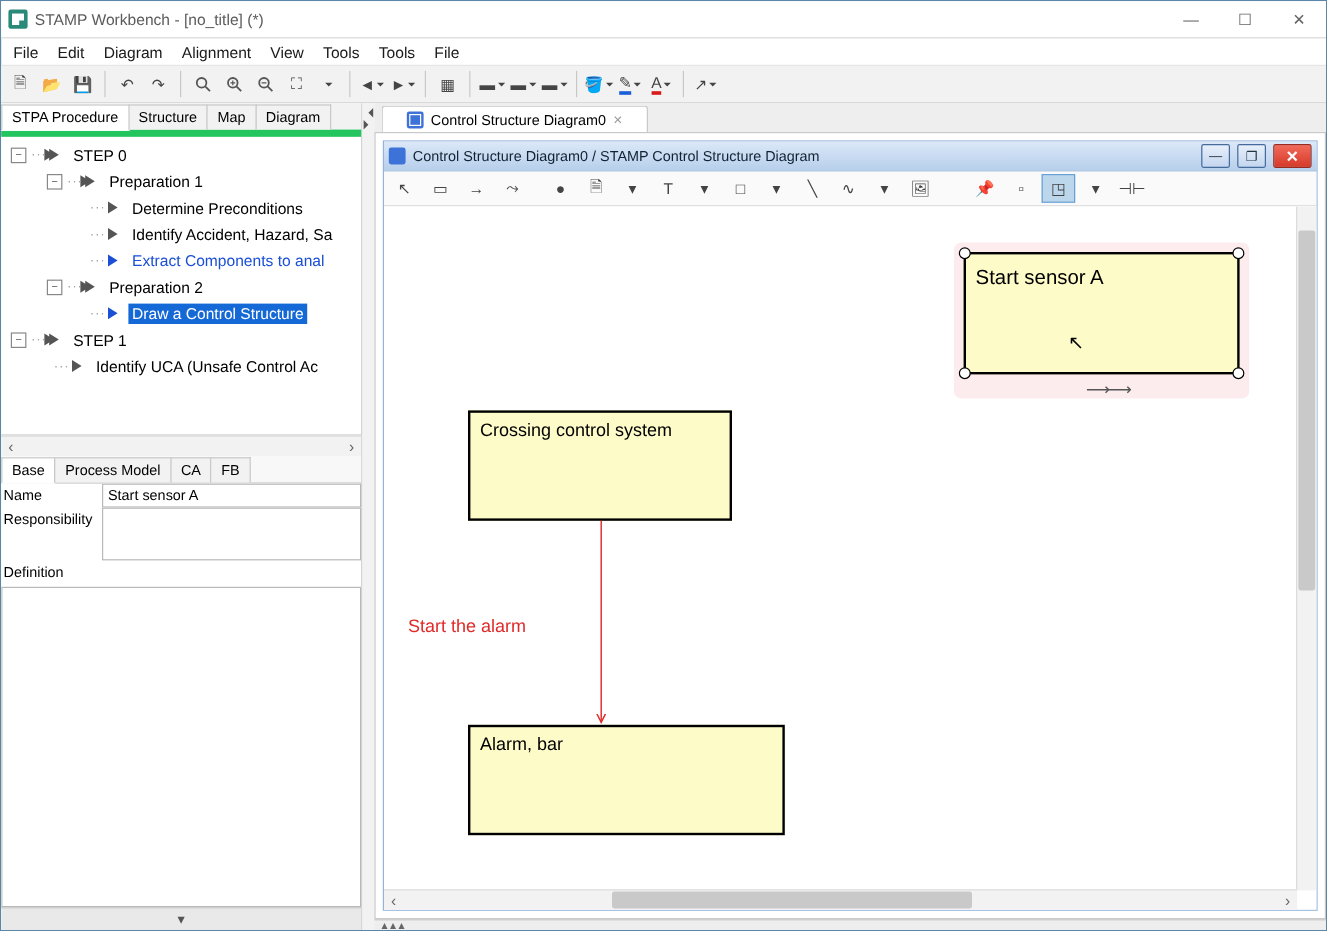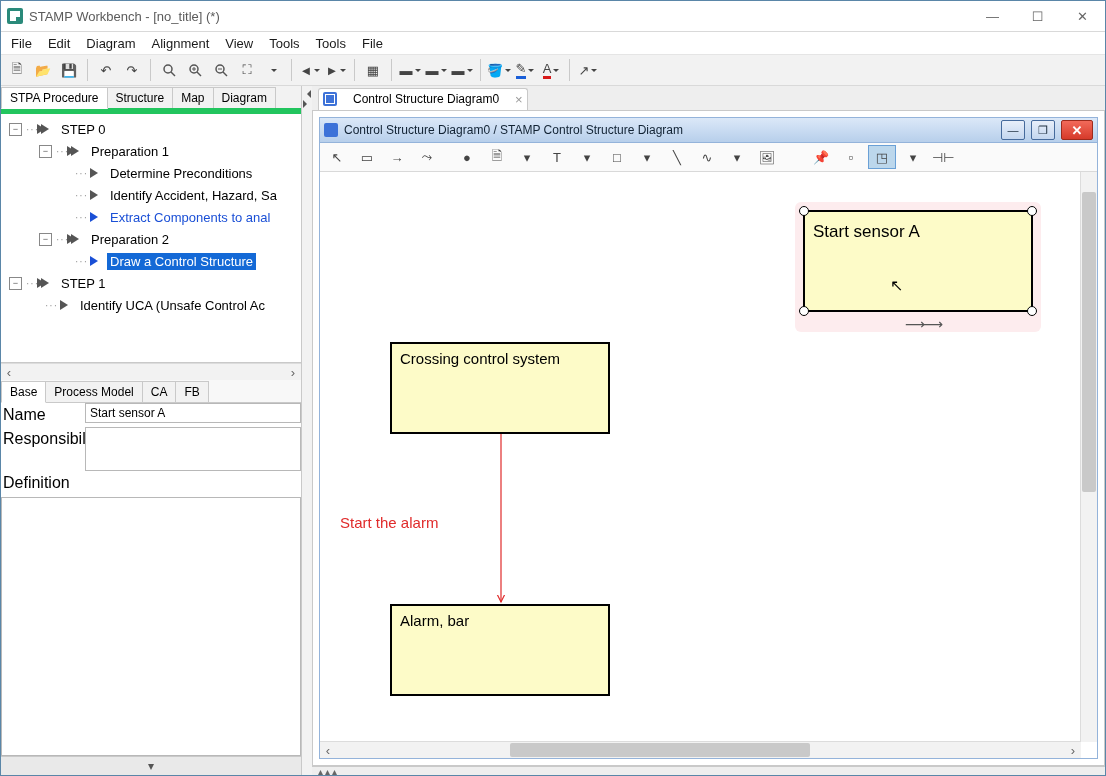--- a/index.html
+++ b/index.html
@@ -41,28 +41,28 @@
   .ttext.link{color:#1a4fd6}
   .ttext.sel{background:#1469d6;color:#fff}
   .tree-scroll{height:16px;display:flex;align-items:center;background:#f2f2f2;border-top:1px solid #dcdcdc}
   .tree-scroll .sbtn{width:16px;height:16px;display:flex;align-items:center;justify-content:center;color:#666}
   
   .ptabs{height:22px;display:flex;align-items:flex-end;border-bottom:1px solid #c9c9c9;background:#f8f8f8}
   .ptab{padding:3px 8px;border:1px solid #c9c9c9;border-bottom:none;background:#f2f2f2;font-size:12px;margin-right:-1px}
   .ptab.active{background:#fff;border-bottom:1px solid #fff;position:relative;top:1px}
   .props{flex:1;overflow:hidden;display:flex;flex-direction:column}
   .prow{display:flex;align-items:flex-start;border-bottom:0 solid #eee}
-  .plabel{width:80px;padding:3px 2px;font-size:16px}
+  .plabel{width:80px;padding:3px 2px;font-size:12px}
   .pval{flex:1;border:1px solid #b8b8b8;min-height:18px;padding:2px 4px;font-size:12px;background:#fff;box-sizing:border-box}
   .pval.tall{min-height:44px}
   .props .def{flex:1;border:1px solid #b8b8b8;margin:2px 0 0 0;background:#fff}
   .collapse-bar{height:18px;background:#e9e9e9;border-top:1px solid #c9c9c9;display:flex;align-items:center;justify-content:center;color:#555;font-size:12px}
   
   .rtabs{height:24px;display:flex;align-items:flex-end;background:#eee;padding-left:6px}
-  .rtab{display:flex;align-items:flex-start;gap:16px;padding:3px 4px;background:#fff;border:1px solid #c9c9c9;border-bottom:none;font-size:12px;border-radius:3px 3px 0 0}
+  .rtab{display:flex;align-items:center;gap:6px;padding:3px 20px;background:#fff;border:1px solid #c9c9c9;border-bottom:none;font-size:12px;border-radius:3px 3px 0 0}
   .rtab .x{color:#999;font-size:13px}
   .rtab .ico{width:14px;height:14px;background:#3d72d8;border-radius:2px;display:inline-block;position:relative}
   .rtab .ico::after{content:"";position:absolute;left:2px;top:2px;width:10px;height:10px;border:1px solid #fff;box-sizing:border-box}
   .canvas-wrap{flex:1;background:#fff;border:1px solid #c9c9c9;margin:0 0 0 0;display:flex;flex-direction:column;min-height:0}
   .subwin{margin:6px;border:1px solid #94b3da;display:flex;flex-direction:column;flex:1;min-height:0;background:#fff}
   .subtitle{height:24px;background:linear-gradient(#dbe8f8,#b7cfeb);display:flex;align-items:center;padding:0 4px;gap:6px;border-bottom:1px solid #94b3da}
   .subtitle .t{flex:1;font-size:12px;color:#123}
   .subbtn{width:22px;height:18px;border:1px solid #456a9c;background:linear-gradient(#e8effa,#c3d6ef);border-radius:2px;display:flex;align-items:center;justify-content:center;font-size:11px;color:#234}
   .subbtn.close{background:linear-gradient(#f26a5a,#d63a2a);border-color:#9c2a1c;color:#fff;font-weight:bold;width:30px;font-size:13px}
   .dtoolbar{height:28px;border-bottom:1px solid #d9d9d9;display:flex;align-items:center;padding:0 4px;gap:4px;background:#fafafa}
@@ -299,21 +299,21 @@
             <div class="dbtn">▾</div>
             <div class="dbtn">⊣⊢</div>
           </div>
 
           <div class="canvas">
 
             <div class="box" style="left:70px;top:170px;width:220px;height:92px">
               <span>Crossing control system</span>
             </div>
 
-            <div class="box" style="left:70px;top:432px;width:220px;height:92px">
+            <div class="box" style="left:70px;top:432px;width:264px;height:92px">
               <span>Alarm, bar</span>
             </div>
 
             <svg class="conn" style="left:180px;top:262px" width="2" height="172">
               <defs>
                   <marker id="ah" markerWidth="8" markerHeight="8" refX="6" refY="3" orient="auto">
                     <path d="M0,0 L6,3 L0,6" fill="none" stroke="#e02a2a"></path>
                   </marker>
                 </defs>
               <line x1="1" y1="0" x2="1" y2="168" stroke="#e02a2a" stroke-width="1.2" marker-end="url(#ah)"></line>

